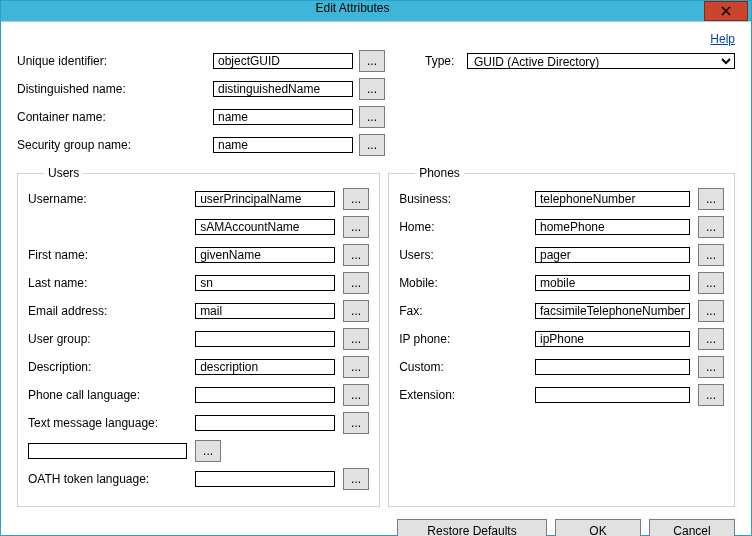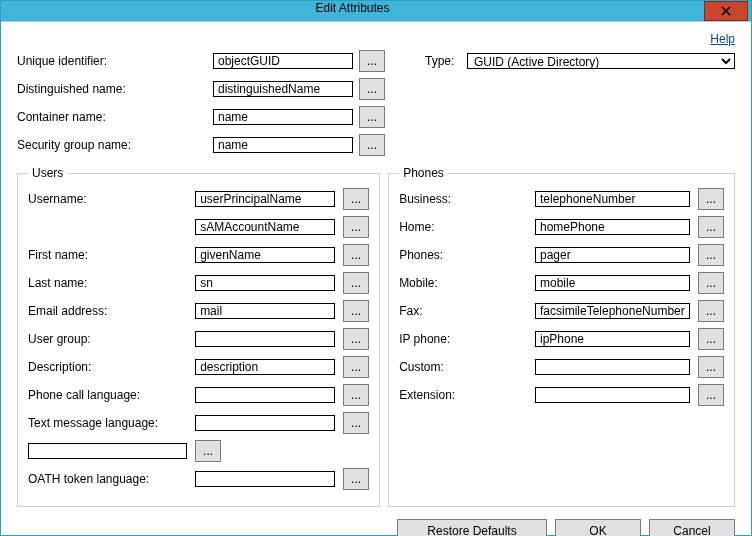--- a/index.html
+++ b/index.html
@@ -100,21 +100,21 @@
     gap: 8px;
     flex: 1;
     min-height: 0;
   }
   fieldset.grp {
     border: 1px solid #d0d0d0;
     padding: 8px 10px 10px 10px;
     margin: 0;
     background: #fff;
   }
-  fieldset.grp legend { padding: 0 4px; font-size: 12px; }
+  fieldset.grp legend { padding: 0 4px; font-size: 12px; margin-left: 16px; }
   .grp-users { flex: 1.05; }
   .grp-phones { flex: 1; }
   .field-row {
     display: grid;
     grid-template-columns: 1fr 140px 26px;
     column-gap: 6px;
     align-items: center;
     margin-bottom: 6px;
     gap: 8px;
   }
@@ -258,21 +258,21 @@
               <div class="lbl">Business:</div>
               <input type="text" value="telephoneNumber" style="">
               <div class="browse">...</div>
             </div>
             <div class="field-row">
               <div class="lbl">Home:</div>
               <input type="text" value="homePhone" style="">
               <div class="browse">...</div>
             </div>
             <div class="field-row">
-              <div class="lbl">Phones:</div>
+              <div class="lbl">Users:</div>
               <input type="text" value="pager" style="">
               <div class="browse">...</div>
             </div>
             <div class="field-row">
               <div class="lbl">Mobile:</div>
               <input type="text" value="mobile" style="">
               <div class="browse">...</div>
             </div>
             <div class="field-row">
               <div class="lbl">Fax:</div>

